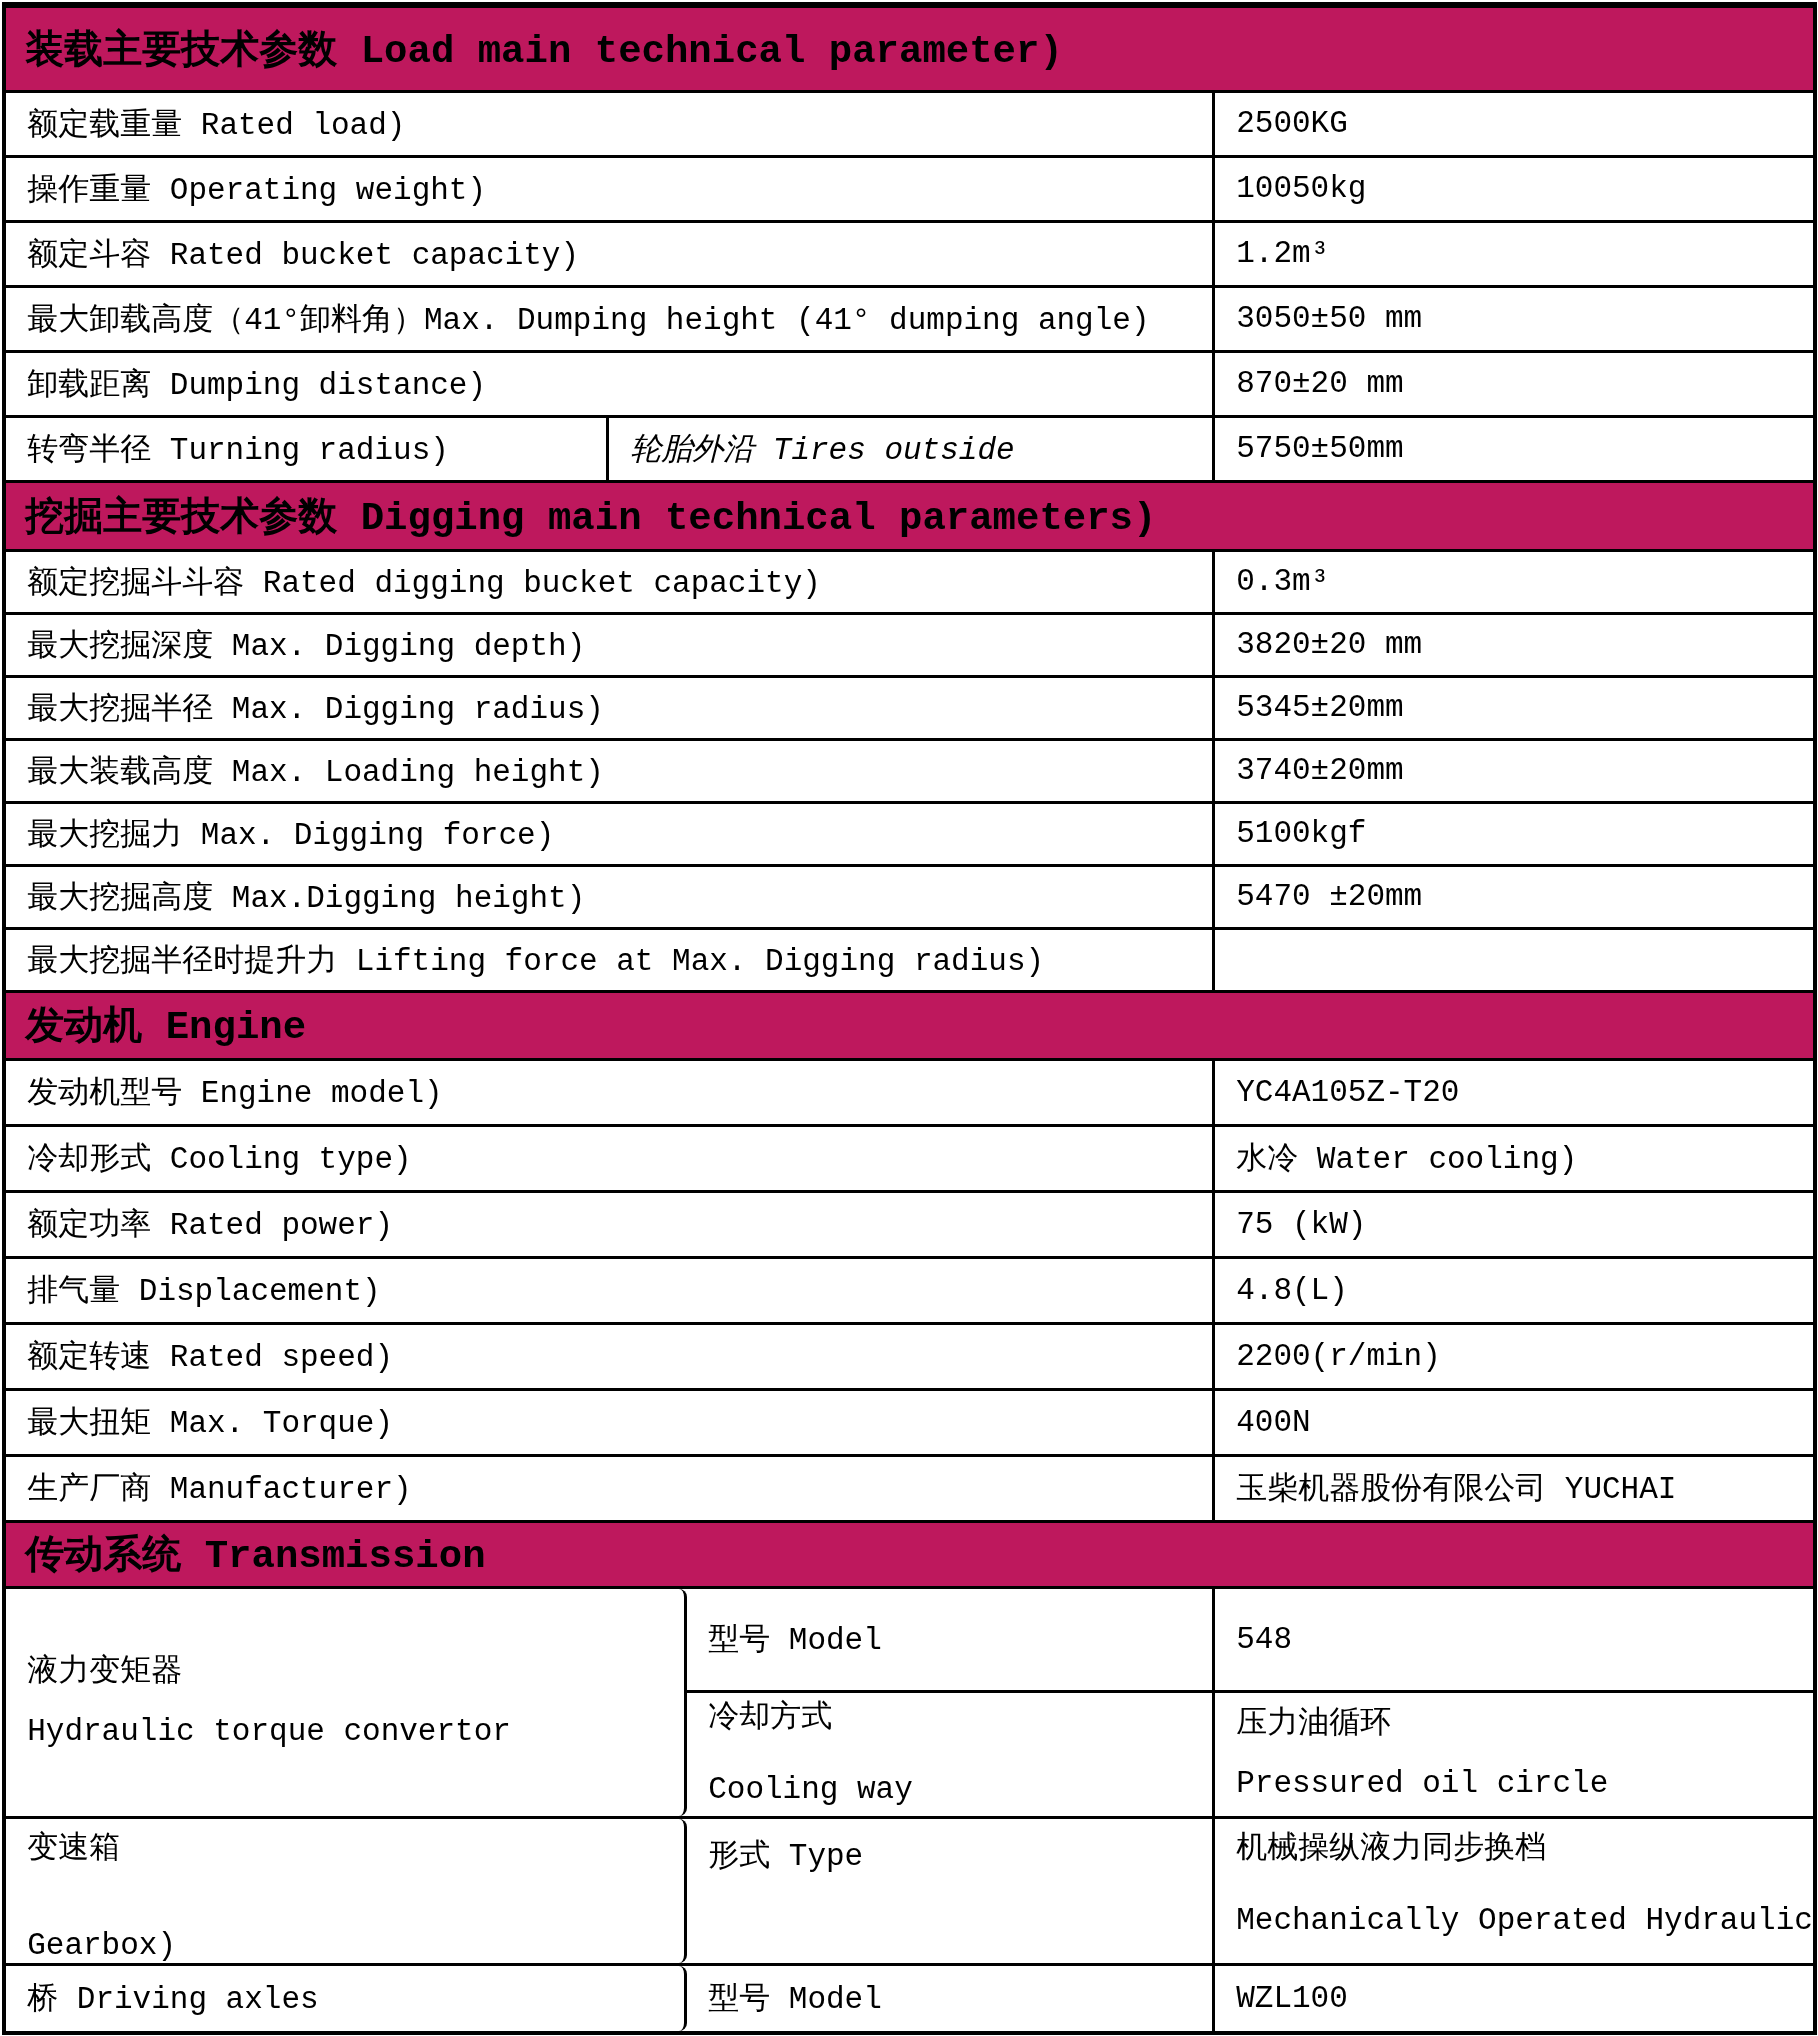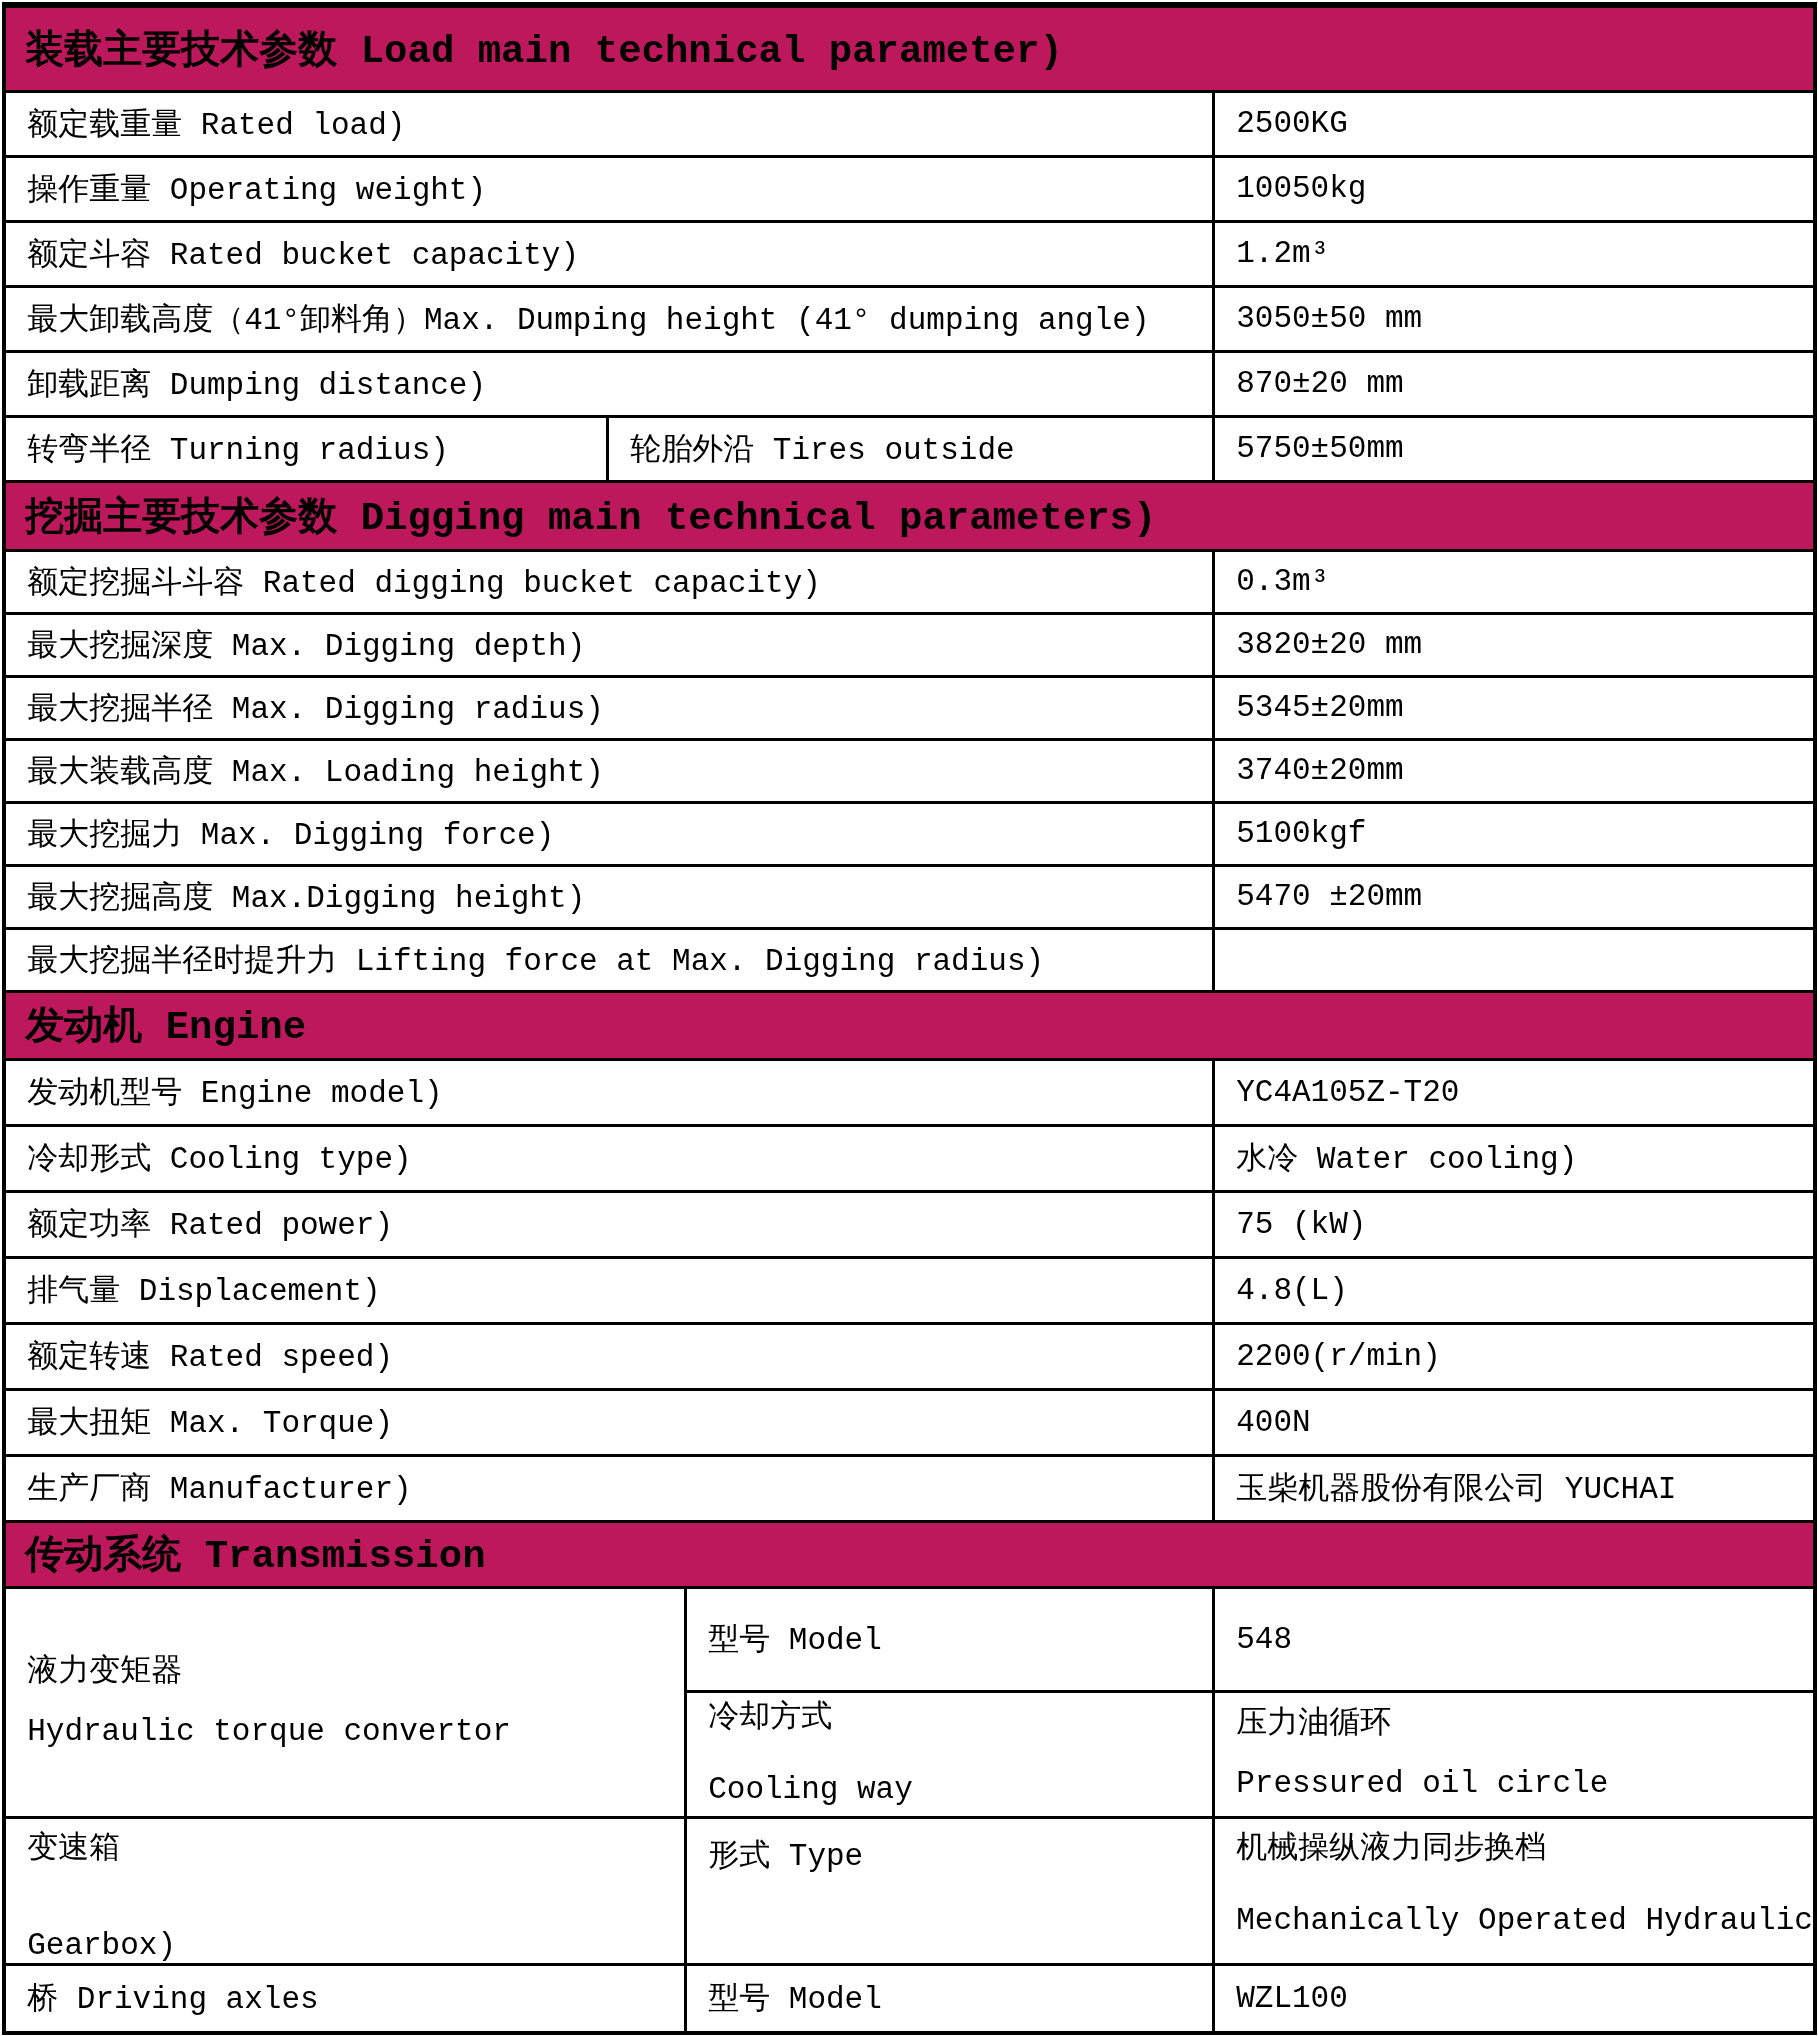--- a/index.html
+++ b/index.html
@@ -41,22 +41,22 @@
   .cell {
     display: flex;
     align-items: center;
     padding-left: 21.3px;
     font-size: 31px;
     overflow: hidden;
     white-space: nowrap;
   }
   .lab  { width: 1209px; border-right: 3.9px solid #000; }
   .lab1 { width: 603px;  border-right: 3.9px solid #000; }
-  .lab2 { width: 606px;  border-right: 3.9px solid #000; }
-  .grp  { width: 681px;  border-right: 3.9px solid #000; }
+  .lab2 { width: 606px;  border-right: 3.9px solid #000; font-style: italic; }
+  .grp  { width: 681px;  border-right: 3.9px solid #000; border-radius: 8px; }
   .sub  { width: 528px;  border-right: 3.9px solid #000; }
   .val  { flex: 1; }
   
   .tgroup { display: flex; border-bottom: 3.9px solid #000; height: 230px; flex: none; }
   .tright { flex: 1; display: flex; flex-direction: column; }
   .subrow { display: flex; border-bottom: 3.9px solid #000; height: 104px; }
   .subrow.lastsub { border-bottom: none; flex: 1; height: auto; }
   
   .ml { flex-direction: column; justify-content: center; align-items: flex-start; }
   .ml > div { line-height: 1.12; }

